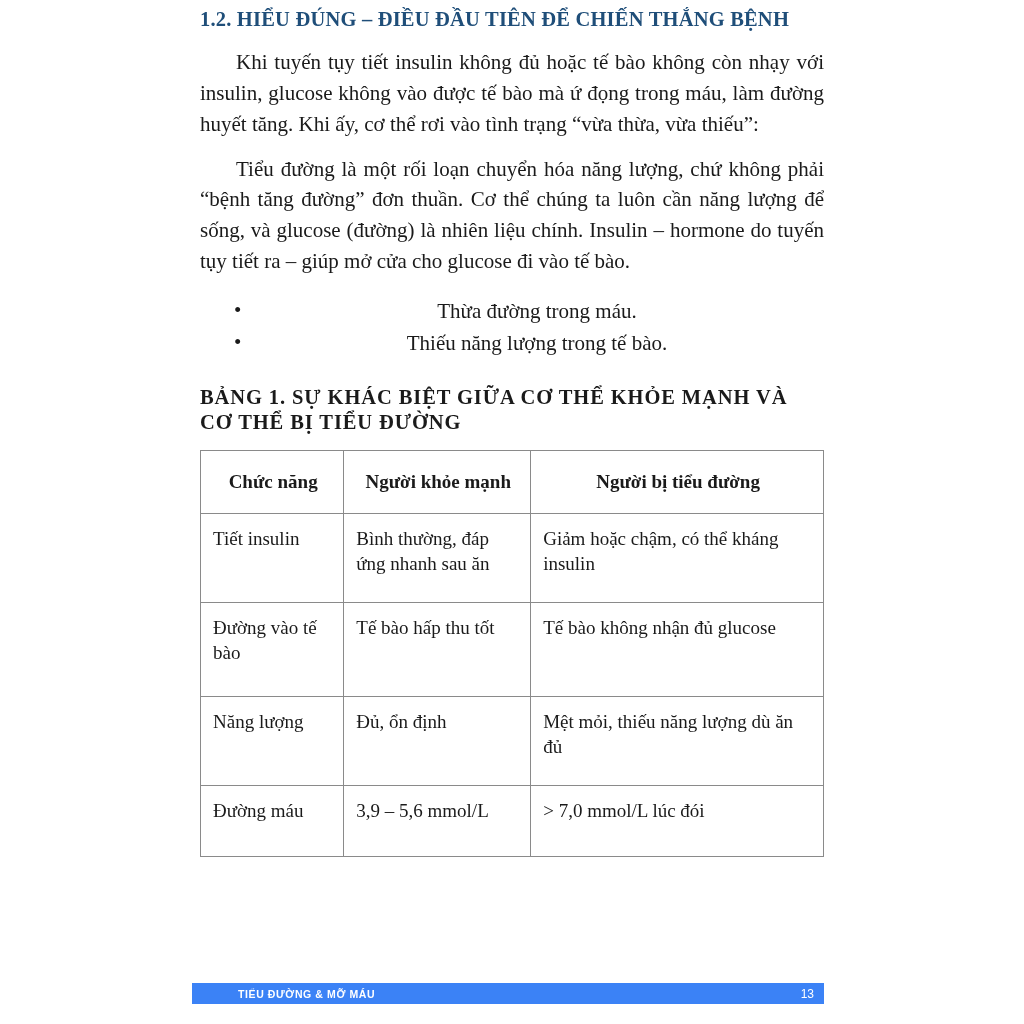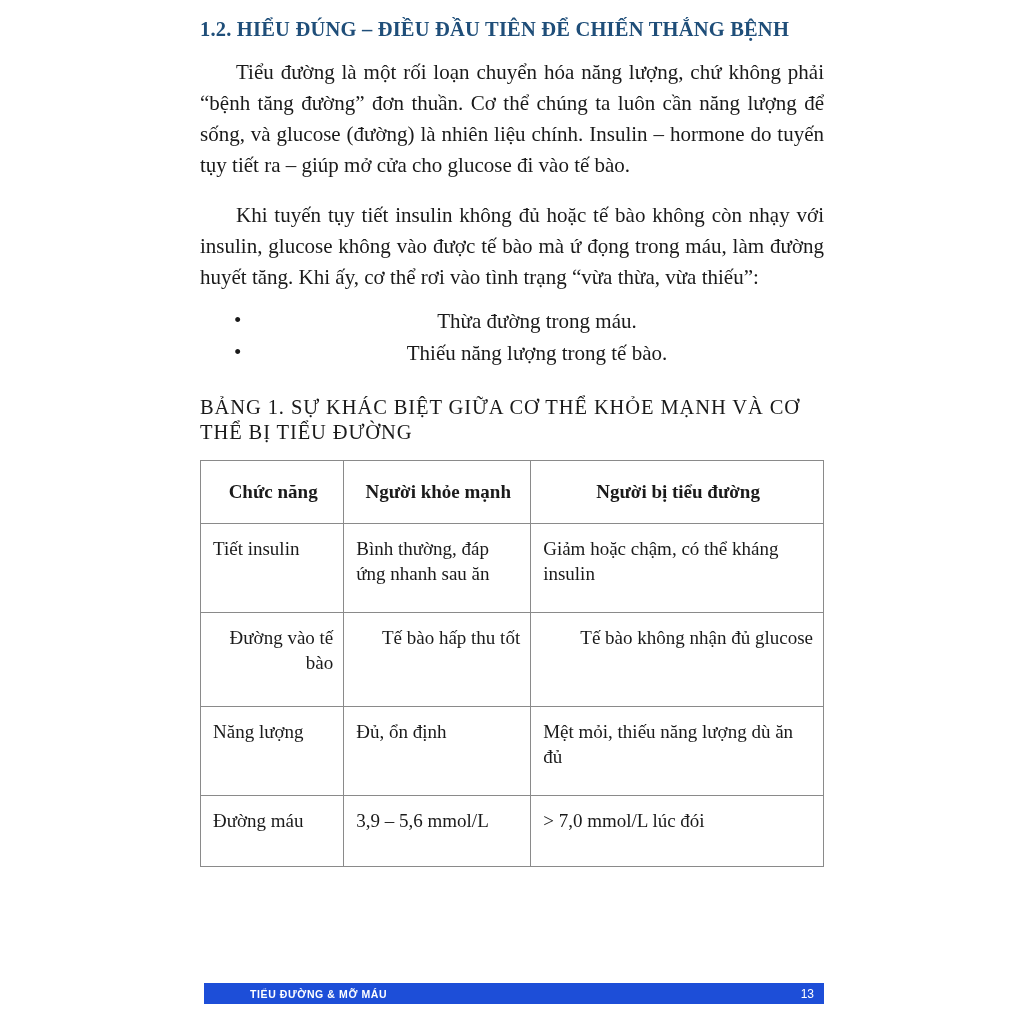--- a/index.html
+++ b/index.html
@@ -15,21 +15,21 @@
     position: relative;
     overflow: hidden;
   }
   .page {
     position: absolute;
     left: 0;
     top: 0;
     width: 1024px;
     height: 1024px;
     box-sizing: border-box;
-    padding: 18px 200px 0 200px;
+    padding: 8px 200px 0 200px;
   }
   .section-heading {
     color: #1f4e79;
     font-family: "Liberation Serif", serif;
     font-weight: bold;
     font-size: 20.5px;
     letter-spacing: 0.2px;
     text-align: left;
     margin: 0 0 16px 0;
     white-space: nowrap;
@@ -59,21 +59,21 @@
     padding-left: 16px;
   }
   ul.bullets li::before {
     content: "\2022";
     position: absolute;
     left: 0;
     top: -1px;
   }
   .table-title {
     font-size: 20.5px;
-    font-weight: normal;
+    font-weight: bold;
     letter-spacing: 0.9px;
     line-height: 1.26;
     margin: 0 0 14px 0;
     text-align: left;
   }
   table.compare {
     border-collapse: collapse;
     width: 100%;
     table-layout: fixed;
   }
@@ -92,31 +92,31 @@
     padding-bottom: 18px;
     vertical-align: middle;
   }
   table.compare col.c1 { width: 23%; }
   table.compare col.c2 { width: 30%; }
   table.compare col.c3 { width: 47%; }
   table.compare tbody td {
     height: 46px;
   }
   tbody tr.r1 td { padding-bottom: 26px; }
-  tbody tr.r2 td { padding-bottom: 30px; text-align: right; }
+  tbody tr.r2 td { padding-bottom: 30px; }
   tbody tr.r3 td { padding-bottom: 26px; }
   tbody tr.r4 td { padding-bottom: 12px; }
   tbody tr.r5 td { padding-bottom: 14px; }
   .footer {
     position: absolute;
-    left: 204px;
+    left: 192px;
     right: 200px;
     bottom: 20px;
     height: 21px;
-    background: #1d4ed8;
+    background: #3b82f6;
     color: #ffffff;
     display: flex;
     align-items: center;
     justify-content: space-between;
     padding: 0 10px 0 46px;
     box-sizing: border-box;
   }
   .footer-text {
     font-family: "Liberation Sans", sans-serif;
     font-size: 10.5px;
@@ -129,22 +129,22 @@
     font-weight: normal;
   }
 </style>
 </head>
 <body>
 
 <div class="page">
 
   <h2 class="section-heading">1.2. HIỂU ĐÚNG – ĐIỀU ĐẦU TIÊN ĐỂ CHIẾN THẮNG BỆNH</h2>
 
+  <p class="body-para last">Khi tuyến tụy tiết insulin không đủ hoặc tế bào không còn nhạy với insulin, glucose không vào được tế bào mà ứ đọng trong máu, làm đường huyết tăng. Khi ấy, cơ thể rơi vào tình trạng “vừa thừa, vừa thiếu”:</p>
   <p class="body-para">Tiểu đường là một rối loạn chuyển hóa năng lượng, chứ không phải “bệnh tăng đường” đơn thuần. Cơ thể chúng ta luôn cần năng lượng để sống, và glucose (đường) là nhiên liệu chính. Insulin – hormone do tuyến tụy tiết ra – giúp mở cửa cho glucose đi vào tế bào.</p>
-  <p class="body-para last">Khi tuyến tụy tiết insulin không đủ hoặc tế bào không còn nhạy với insulin, glucose không vào được tế bào mà ứ đọng trong máu, làm đường huyết tăng. Khi ấy, cơ thể rơi vào tình trạng “vừa thừa, vừa thiếu”:</p>
 
   <ul class="bullets">
     <li>Thừa đường trong máu.</li>
     <li>Thiếu năng lượng trong tế bào.</li>
   </ul>
 
   <div class="table-title">BẢNG 1. SỰ KHÁC BIỆT GIỮA CƠ THỂ KHỎE MẠNH VÀ CƠ THỂ BỊ TIỂU ĐƯỜNG</div>
 
   <table class="compare">
     <colgroup>

